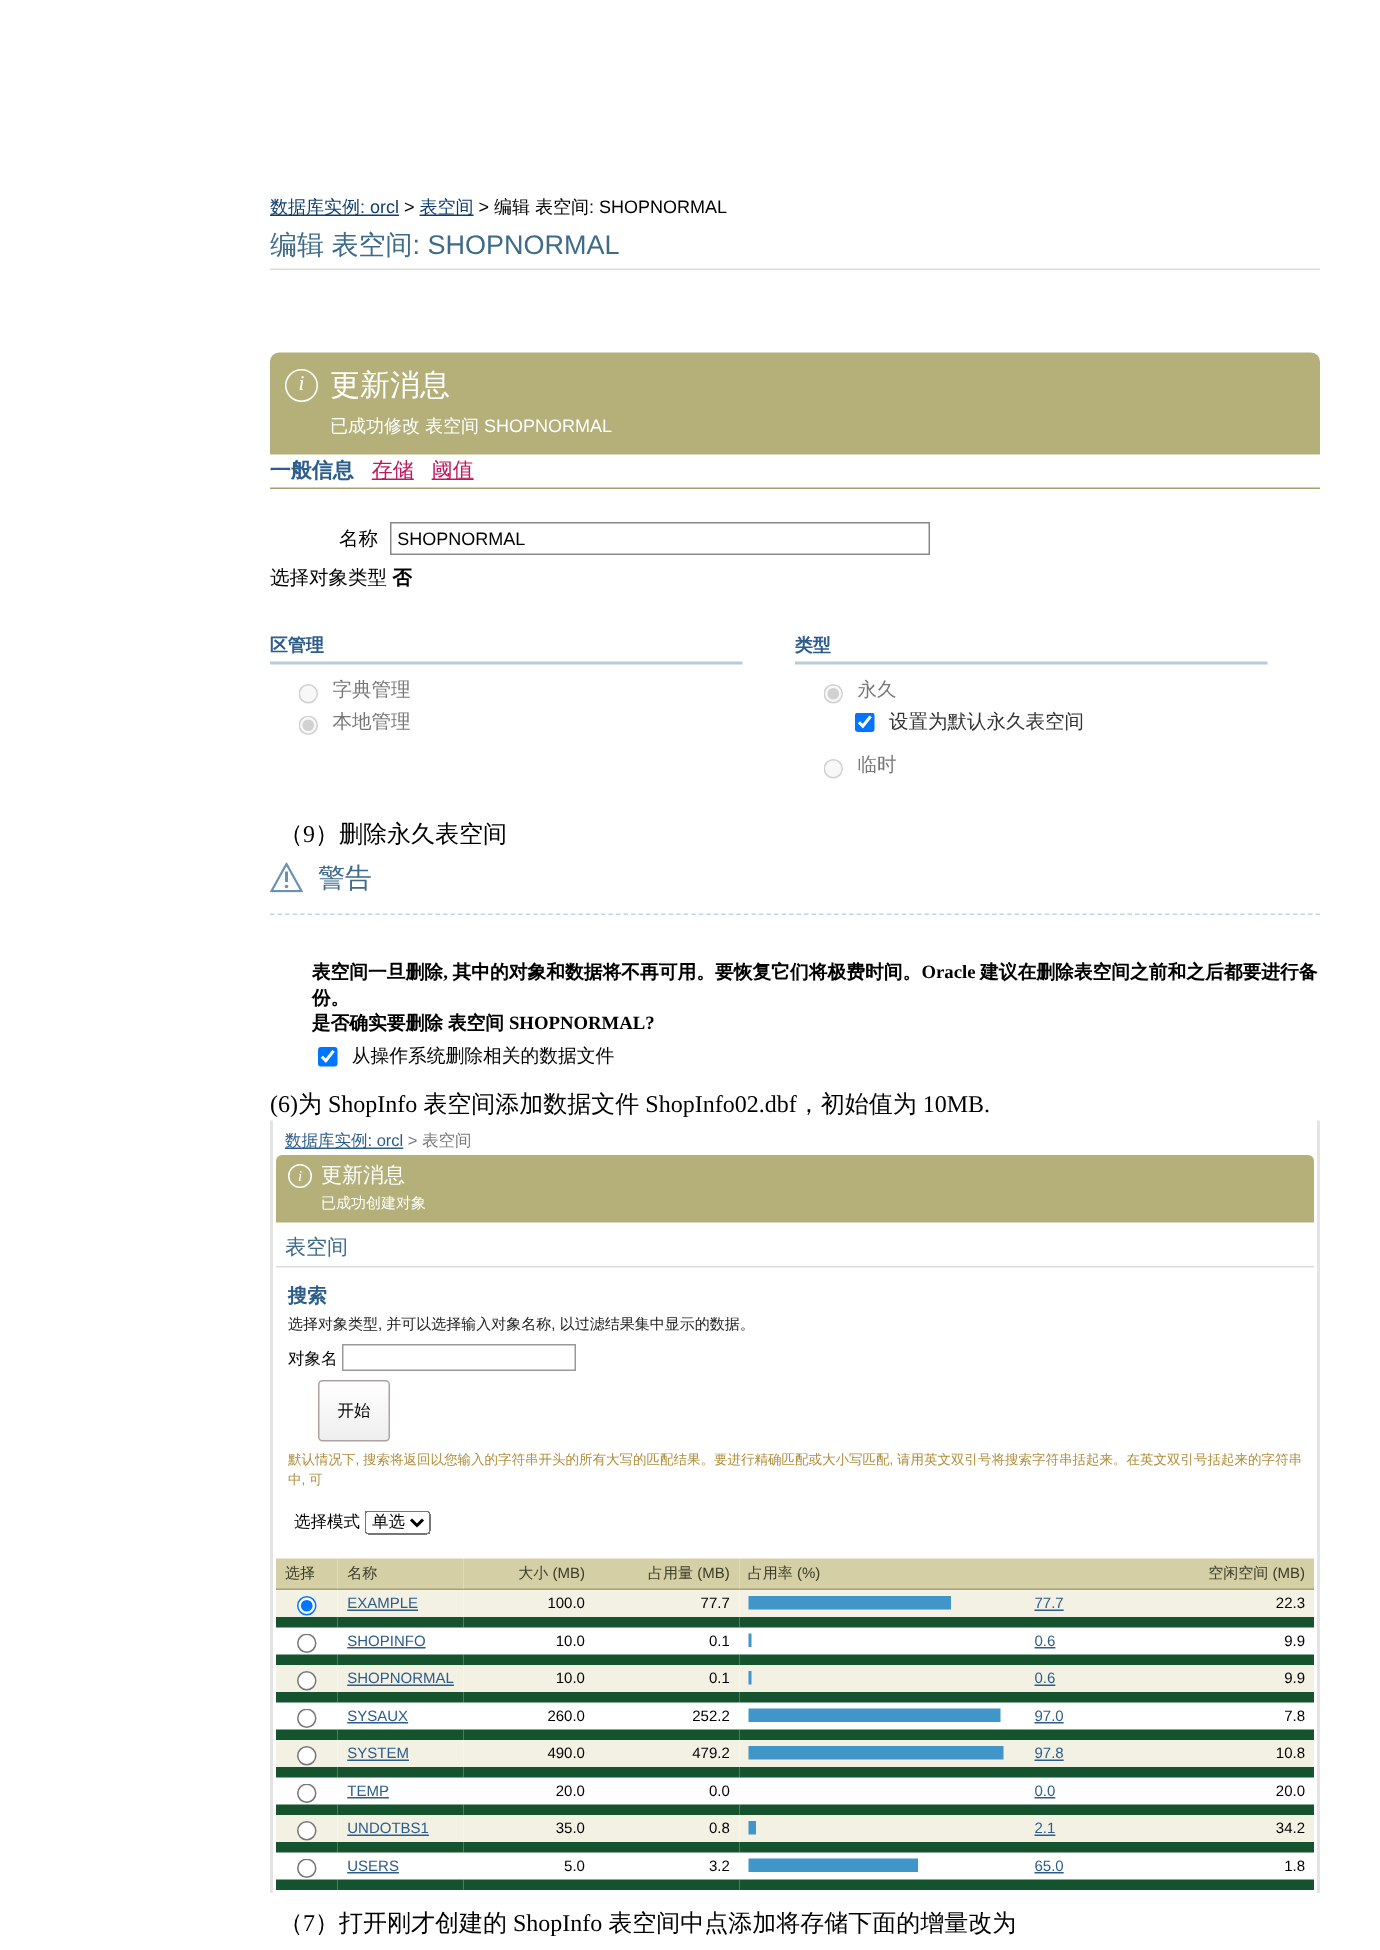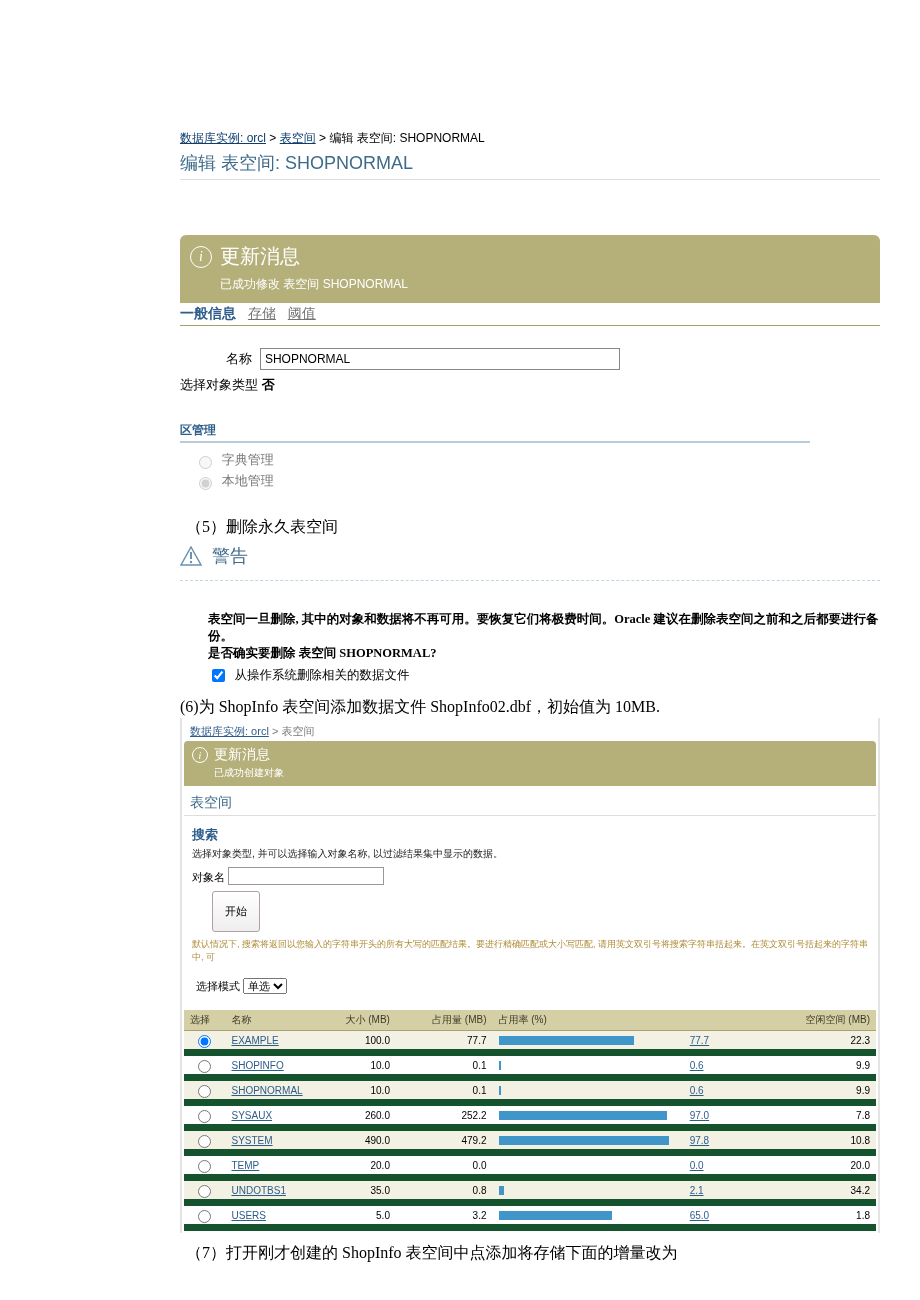--- a/index.html
+++ b/index.html
@@ -63,21 +63,21 @@
   margin-left: 30px;
   margin-top: 6px;
 }
 .tabs {
   border-bottom: 1px solid #a59f6c;
   margin-top: 2px;
   padding-bottom: 2px;
 }
 .tabs span { font-size: 14px; }
 .tab-active { color: #2d5d8b; font-weight: bold; margin-right: 8px; }
-.tab-link { color: #737373; text-decoration: underline; margin-right: 8px; }
+.tab-link { color: #be185d; text-decoration: underline; margin-right: 8px; }
 .form-row { margin: 22px 0 6px 0; }
 .form-row label { display: inline-block; width: 72px; text-align: right; font-size: 13px; margin-right: 4px; }
 .form-row input[type=text] {
   width: 350px;
   height: 18px;
   border: 1px solid #888;
   font-family: Arial;
   font-size: 12px;
   padding: 1px 4px;
 }
@@ -279,23 +279,38 @@
       <div class="section-head">区管理</div>
       <div class="radio-line">
         <input type="radio" disabled="" style="">
         <span>字典管理</span>
       </div>
       <div class="radio-line">
         <input type="radio" checked="" disabled="" style="">
         <span>本地管理</span>
       </div>
     </div>
-  </div>
-
-  <div class="step-text">（5）删除永久表空间</div>
+    <div class="col">
+      <div class="section-head">类型</div>
+      <div class="radio-line">
+        <input type="radio" checked="" disabled="" style="">
+        <span>永久</span>
+      </div>
+      <div class="check-line">
+        <input type="checkbox" checked="" style="">
+        <span>设置为默认永久表空间</span>
+      </div>
+      <div class="radio-line" style="margin-top:10px;">
+        <input type="radio" disabled="" style="">
+        <span>临时</span>
+      </div>
+    </div>
+  </div>
+
+  <div class="step-text">（9）删除永久表空间</div>
 
   <div class="warn-row">
     <span class="warn-icon">
       <svg width="22" height="20" viewBox="0 0 22 20">
         <polygon points="11,1 21,19 1,19" fill="none" stroke="#6a93b3" stroke-width="1.5"></polygon>
         <line x1="11" y1="6" x2="11" y2="13" stroke="#6a93b3" stroke-width="2"></line>
         <circle cx="11" cy="16" r="1.2" fill="#6a93b3"></circle>
       </svg>
     </span>
     <span class="warn-title">警告</span>

